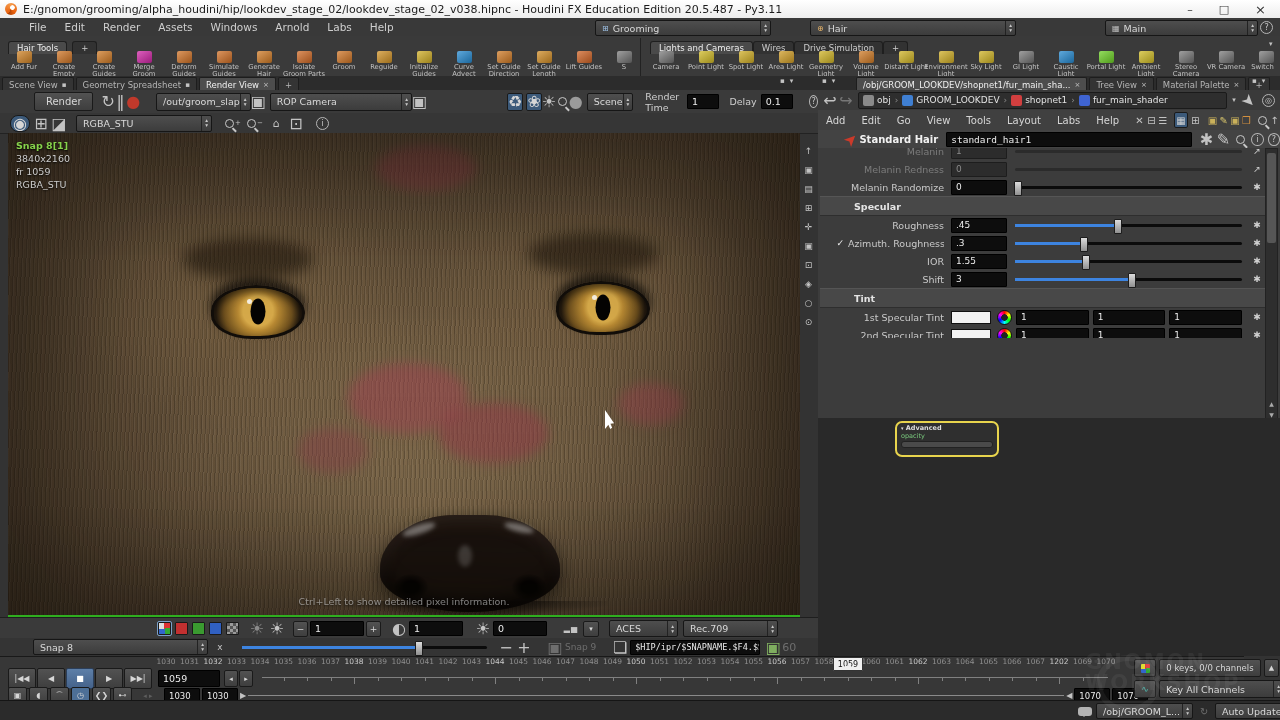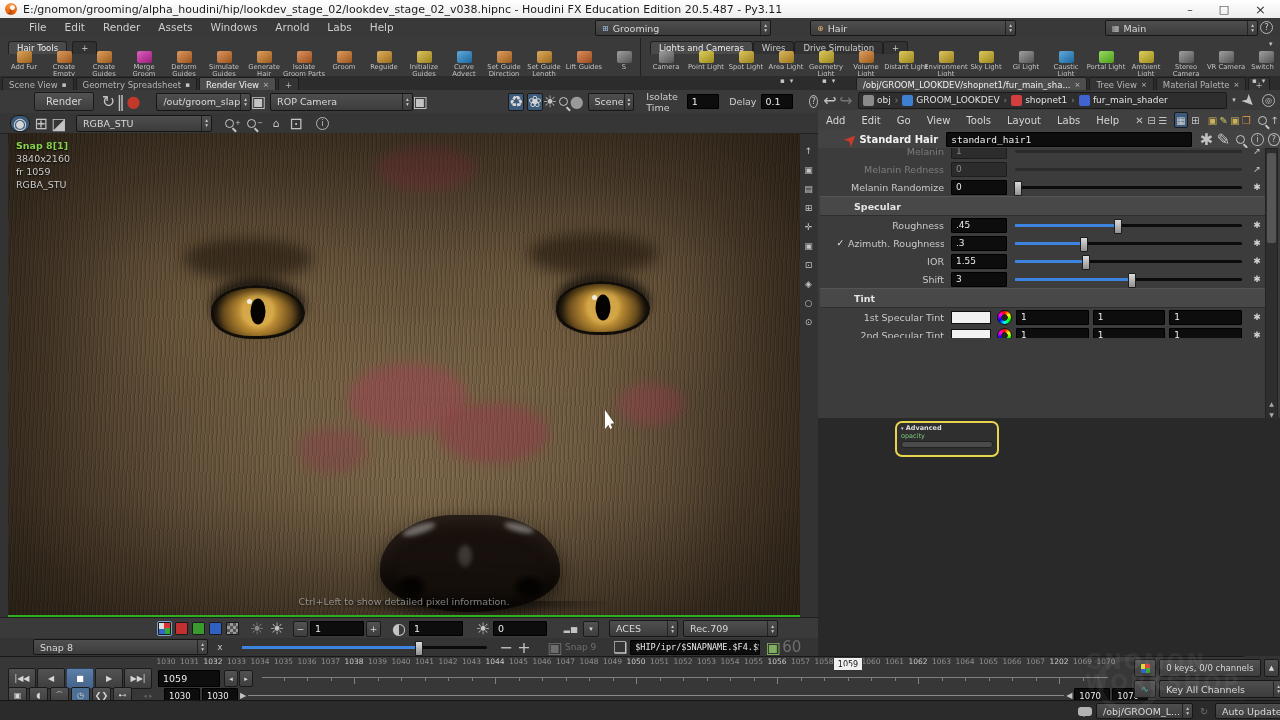--- a/index.html
+++ b/index.html
@@ -376,21 +376,21 @@
           <span class="mag"></span>
         </i>
       <i class="ico" style="width:20px;color:#9a9a9a;">●</i>
       <span class="dd" style="width:40px;height:16px;margin-left:4px;">
           <span>Scene</span>
           <span class="spin">
             <span>▴</span>
             <span>▾</span>
           </span>
         </span>
-      <span style="margin-left:12px;font-size:9.5px;color:#cfcfcf;">Isolate Time</span>
+      <span style="margin-left:12px;font-size:9.5px;color:#cfcfcf;">Render Time</span>
       <span class="field" style="width:36px;height:13px;margin-left:4px;">1</span>
       <span style="margin-left:10px;font-size:9.5px;color:#cfcfcf;">Delay</span>
       <span class="field" style="width:36px;height:13px;margin-left:4px;">0.1</span>
       <span class="circ" style="margin-left:16px;">?</span>
     </div>
 
     <div class="abs row" id="rtb2">
       <i class="ico btn" style="width:18px;height:15px;margin-left:10px;background:#3c5a7a;border-radius:8px;">◉</i>
       <i class="ico" style="width:18px;margin-left:2px;">⊞</i>
       <i class="ico" style="width:18px;">◪</i>
@@ -517,21 +517,21 @@
           <span class="fill" style="width:72%;background:#3d84e0;"></span>
           <span class="knob" style="left:72%;"></span>
         </span>
       <span class="ico" style="width:18px;margin-left:10px;">−</span>
       <span class="ico" style="width:18px;">+</span>
       <i class="ico" style="width:20px;margin-left:12px;color:#6e6e6e;">▣</i>
       <span style="font-size:9px;color:#6e6e6e;">Snap 9</span>
       <i class="ico" style="width:20px;margin-left:14px;">❏</i>
       <span class="field" style="width:120px;height:13px;font-family:'DejaVu Sans Mono',monospace;font-size:8.5px;">$HIP/ipr/$SNAPNAME.$F4.$S</span>
       <i class="ico" style="width:18px;margin-left:4px;color:#7fae5f;">▣</i>
-      <span style="font-size:15px;color:#6e6e6e;">60</span>
+      <span style="font-size:11px;color:#6e6e6e;">60</span>
     </div>
   </div>
 
   <div class="abs" id="rightpane">
     <div class="abs row" id="crumbbar">
       <i class="ico" style="width:16px;margin-left:4px;">↩</i>
       <i class="ico" style="width:16px;color:#777;">↪</i>
       <span class="row" id="crumbs" style="background:#2e2e2e;border:1px solid #1a1a1a;border-radius:2px;height:15px;padding:0 4px;margin-left:4px;flex:1;">
           <span class="crumb">
             <span class="cico" style="background: rgb(138, 138, 138);"></span>

